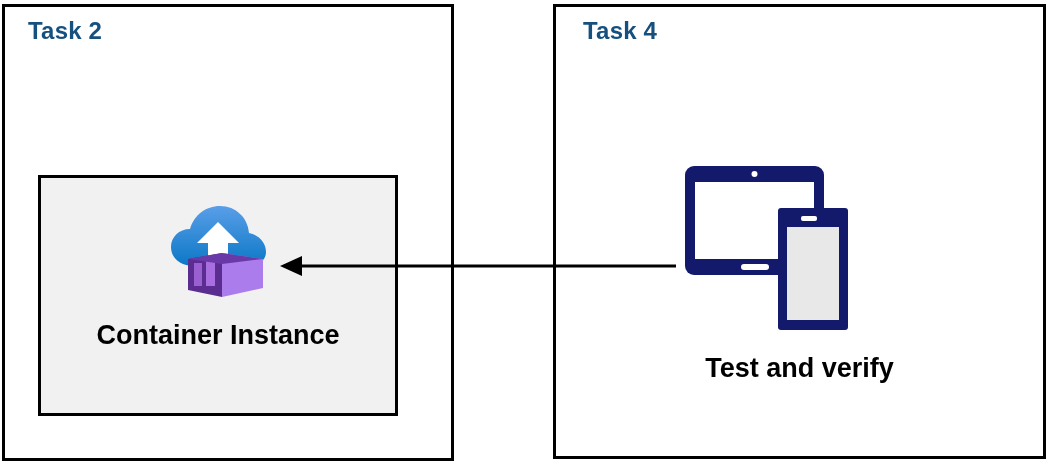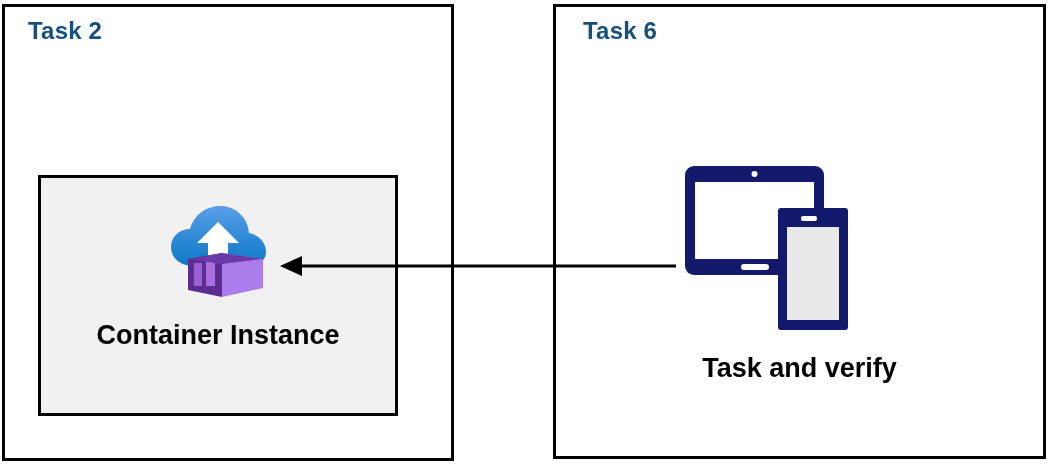--- a/index.html
+++ b/index.html
@@ -170,42 +170,42 @@
         <rect x="40" y="61" width="9" height="25" fill="#a96fe0"></rect>
 
         <path d="M22 59 L56 53 L97 59 L56 64 Z" fill="#6a39a8"></path>
       </svg>
     </span>
     <div id="container-instance-label">Container Instance</div>
   </div>
 
   <div id="task2-panel" class="task-panel"></div>
 
-  <div id="task2-label" class="task-label">Task 6</div>
+  <div id="task2-label" class="task-label">Task 4</div>
 
   <span id="devices-icon">
     <svg viewBox="0 0 185 167" width="185" height="167" aria-hidden="true">
 
       <rect x="3" y="3" width="139" height="109" rx="9" ry="9" fill="#131a6b"></rect>
 
       <rect x="13" y="19" width="119" height="77" fill="#ffffff"></rect>
 
       <circle cx="72.5" cy="11" r="3" fill="#ffffff"></circle>
 
       <rect x="59" y="101" width="28" height="6" rx="3" ry="3" fill="#ffffff"></rect>
 
       <rect x="96" y="45" width="70" height="122" rx="3" ry="3" fill="#131a6b"></rect>
 
       <rect x="105" y="64" width="52" height="93" fill="#e8e8e8"></rect>
 
       <rect x="119" y="53" width="16" height="5" rx="2" ry="2" fill="#ffffff"></rect>
     </svg>
   </span>
 
-  <div id="test-verify-label">Task and verify</div>
+  <div id="test-verify-label">Test and verify</div>
 
   <span id="connector-arrow">
     <svg viewBox="0 0 400 32" width="400" height="32" aria-hidden="true">
       <line x1="22" y1="16" x2="400" y2="16" stroke="#000000" stroke-width="3"></line>
       <path d="M4 16 L26 6 L26 26 Z" fill="#000000"></path>
     </svg>
   </span>
 
 </div>
 

